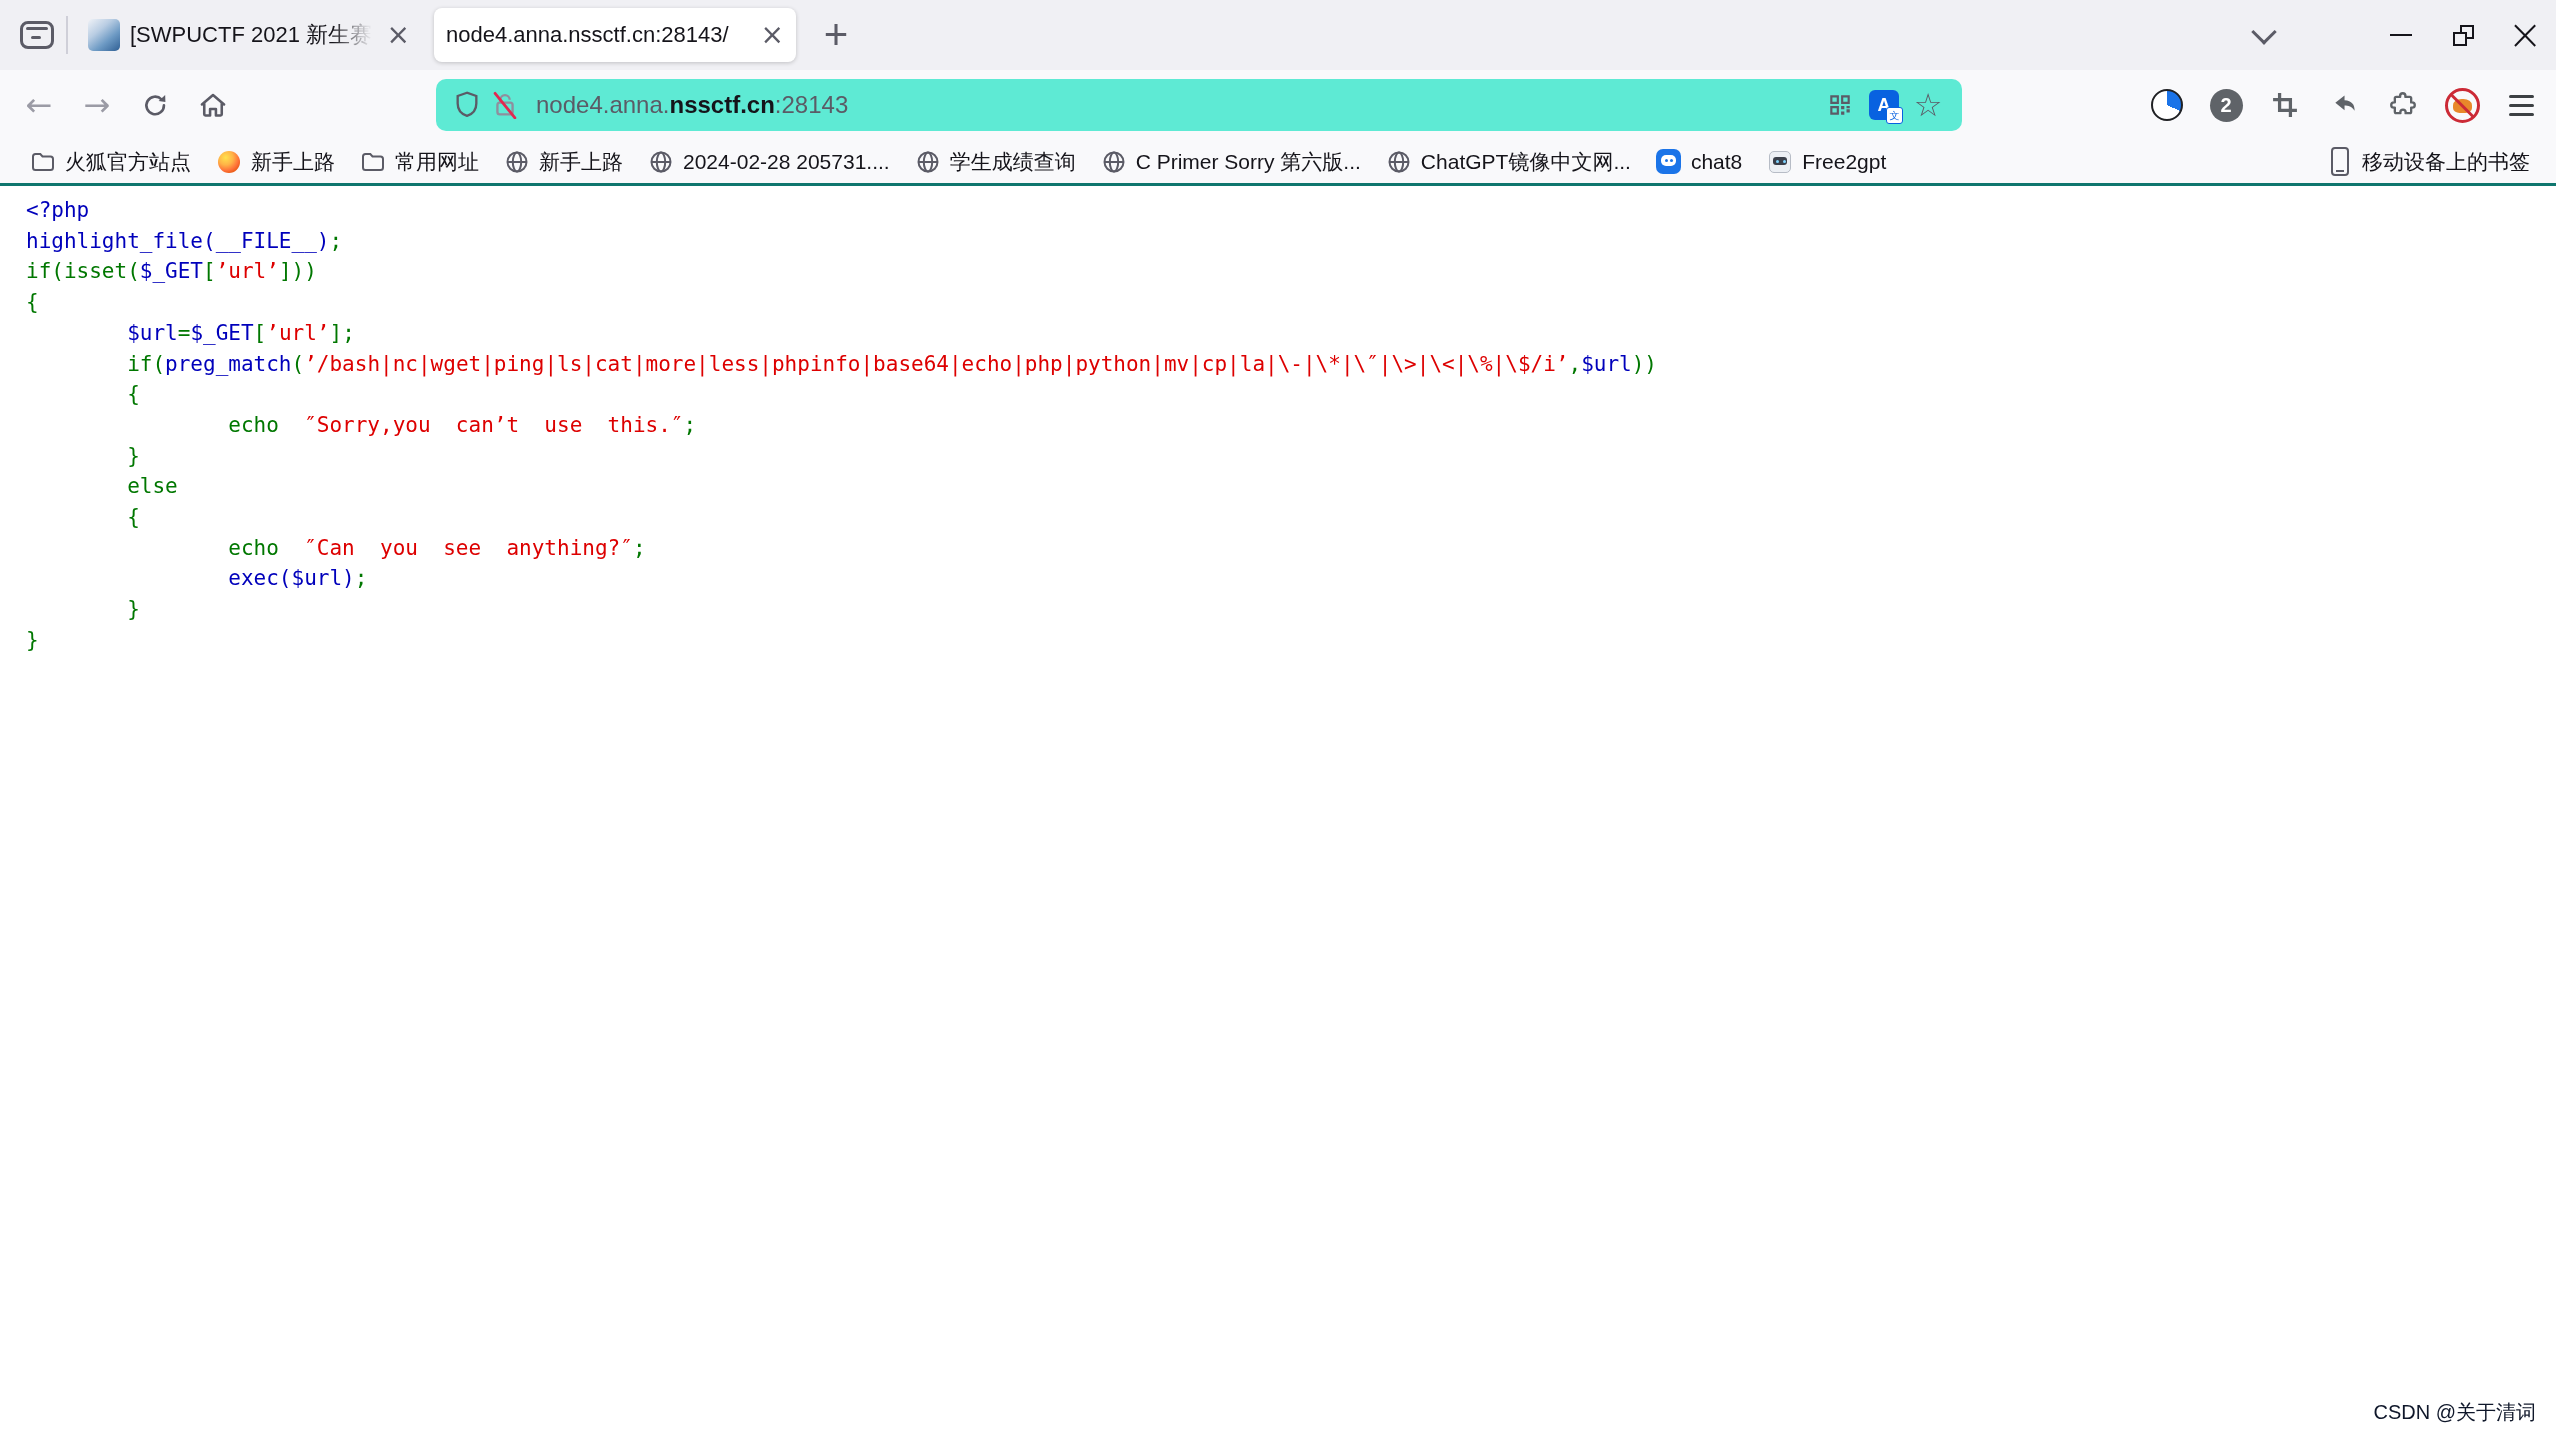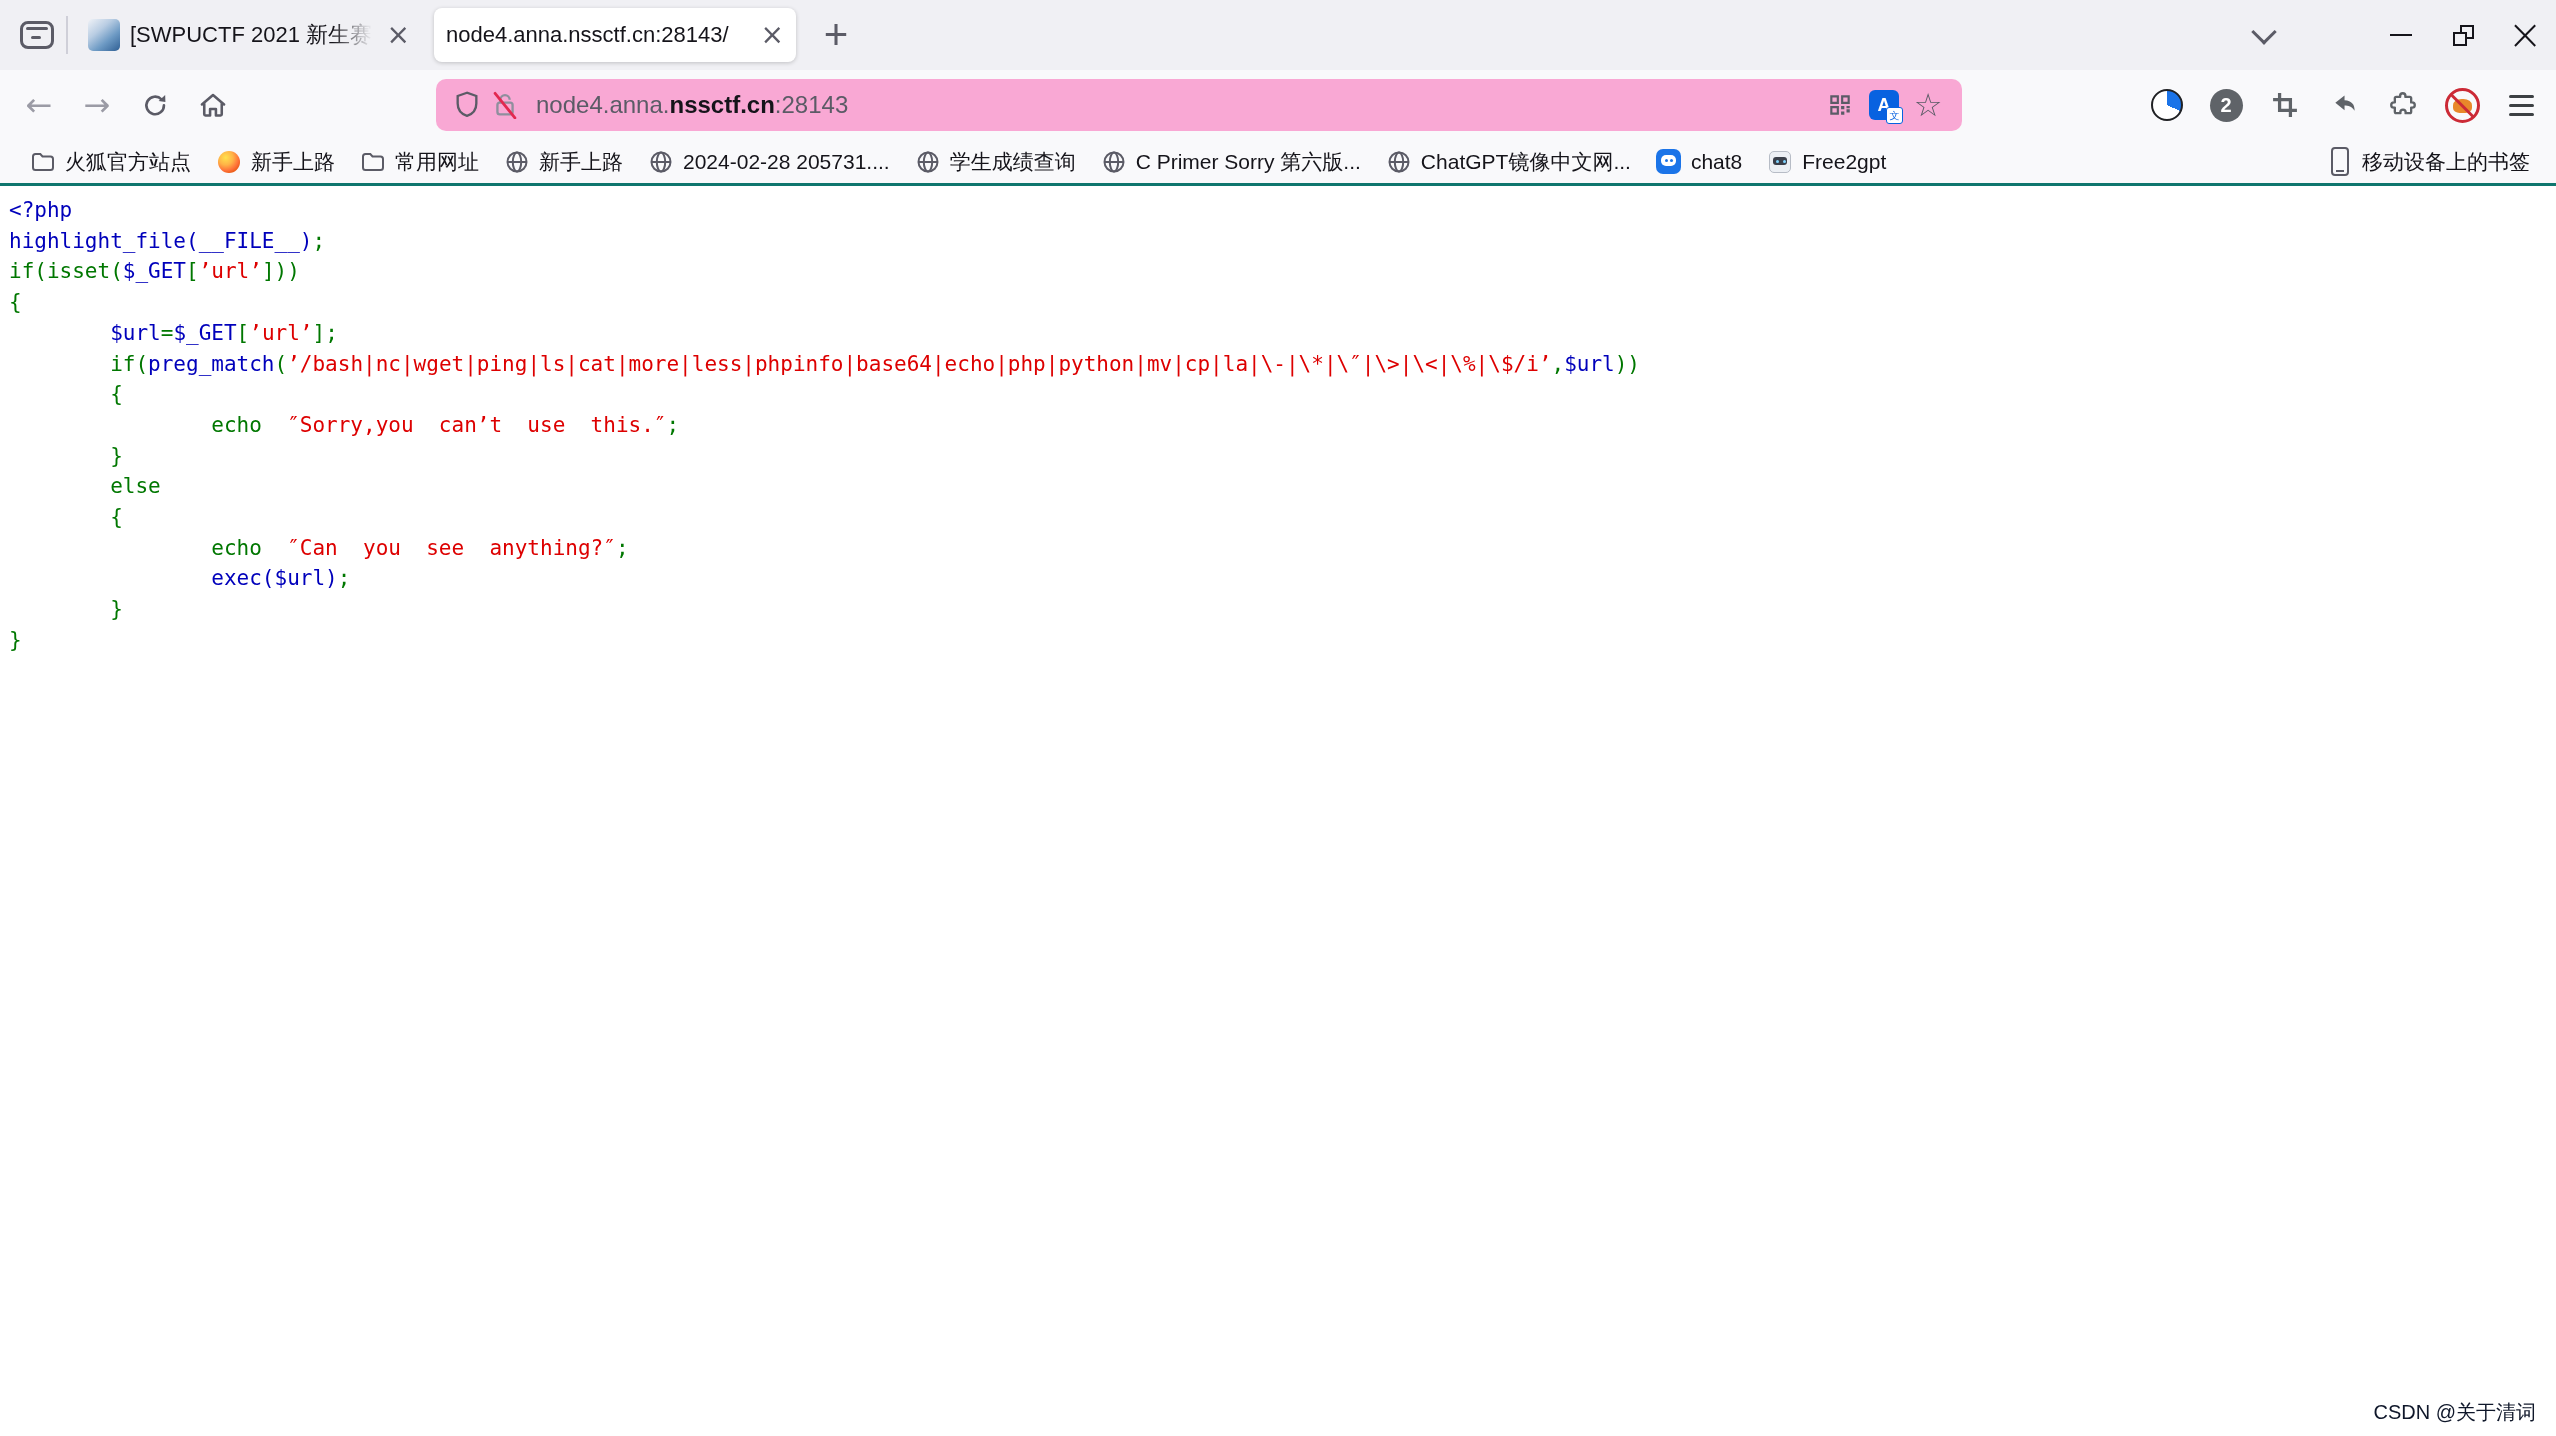--- a/index.html
+++ b/index.html
@@ -33,21 +33,21 @@
   .min-glyph{width:22px;height:2.6px;background:#15141a}
   .restore-glyph{position:relative;width:21px;height:21px}
   .restore-glyph::before{content:"";position:absolute;top:0;right:0;width:14px;height:14px;border:2.6px solid #15141a;box-sizing:border-box}
   .restore-glyph::after{content:"";position:absolute;bottom:0;left:0;width:14px;height:14px;border:2.6px solid #15141a;background:#f0f0f4;box-sizing:border-box}
   .close-glyph{font-size:42px;font-weight:300;color:#15141a;line-height:1;font-family:"DejaVu Sans",sans-serif}
 
   
   .navbar{height:70px;background:#f9f9fb;display:flex;align-items:center;padding-left:16px;box-sizing:border-box}
   .navbtn{width:46px;height:46px;border-radius:8px;margin-right:12px}
   .arrow-glyph{font-size:32px;color:#9b9ba5;font-family:"DejaVu Sans",sans-serif}
-  .urlbar{margin-left:188px;width:1526px;height:52px;background:#f9a8d4;border-radius:10px;
+  .urlbar{margin-left:188px;width:1526px;height:52px;background:#5eead4;border-radius:10px;
           display:flex;align-items:center;padding:0 12px;box-sizing:border-box}
   .url-icon{margin:0 6px;display:flex;align-items:center}
   .url-text{font-size:24px;color:#5b5b66;margin-left:12px;white-space:nowrap}
   .url-domain{color:#15141a;font-weight:700}
   .urlbar-fill{flex:1}
   .urlbtn{width:44px;height:44px;border-radius:8px}
   .translate-glyph{position:relative;width:30px;height:30px;border-radius:6px;background:#0862e0}
   .translate-glyph::before{content:"A";position:absolute;inset:0;color:#fff;font-weight:700;font-size:18px;line-height:30px;text-align:center}
   .translate-glyph::after{content:"文";position:absolute;right:-4px;bottom:-4px;width:15px;height:15px;background:#fff;
         border:1.5px solid #0862e0;border-radius:3px;font-size:10px;line-height:15px;text-align:center;color:#0862e0}
@@ -79,21 +79,21 @@
   .chat8-icon-g::before{content:"";position:absolute;left:5px;top:6px;width:15px;height:11px;background:#fff;border-radius:5px}
   .chat8-icon-g::after{content:"";position:absolute;left:9px;top:10px;width:3px;height:3px;border-radius:50%;background:#1b74e8;box-shadow:5px 0 0 #1b74e8}
   .robot-icon-g{width:22px;height:22px;border-radius:5px;background:#eceff4;border:1px solid #b7bcc6;position:relative;box-sizing:border-box}
   .robot-icon-g::before{content:"";position:absolute;left:3px;top:5px;right:3px;height:8px;background:#3a3f4a;border-radius:3px}
   .robot-icon-g::after{content:"";position:absolute;left:6px;top:8px;width:3px;height:3px;border-radius:50%;background:#7fd4ff;box-shadow:7px 0 0 #7fd4ff}
   .phone-icon-g{width:18px;height:29px;border:2.5px solid #5b5b66;border-radius:4px;position:relative;box-sizing:border-box}
   .phone-icon-g::after{content:"";position:absolute;left:3px;right:3px;bottom:2px;height:2.5px;background:#5b5b66}
 
   
   .content{position:relative;height:1250px;background:#fff}
-  .code{margin:0;padding:9px 0 0 9px;font-family:"DejaVu Sans Mono","Liberation Mono",monospace;
+  .code{margin:0;padding:9px 0 0 26px;font-family:"DejaVu Sans Mono","Liberation Mono",monospace;
         font-size:21px;line-height:30.7px;white-space:pre}
   .watermark{position:absolute;right:20px;bottom:10px;font-size:20px;color:#0f172a}
 </style>
 </head>
 <body>
 
 <div class="browser">
 
   <div class="tabbar">
     <button class="iconbtn fxview">

